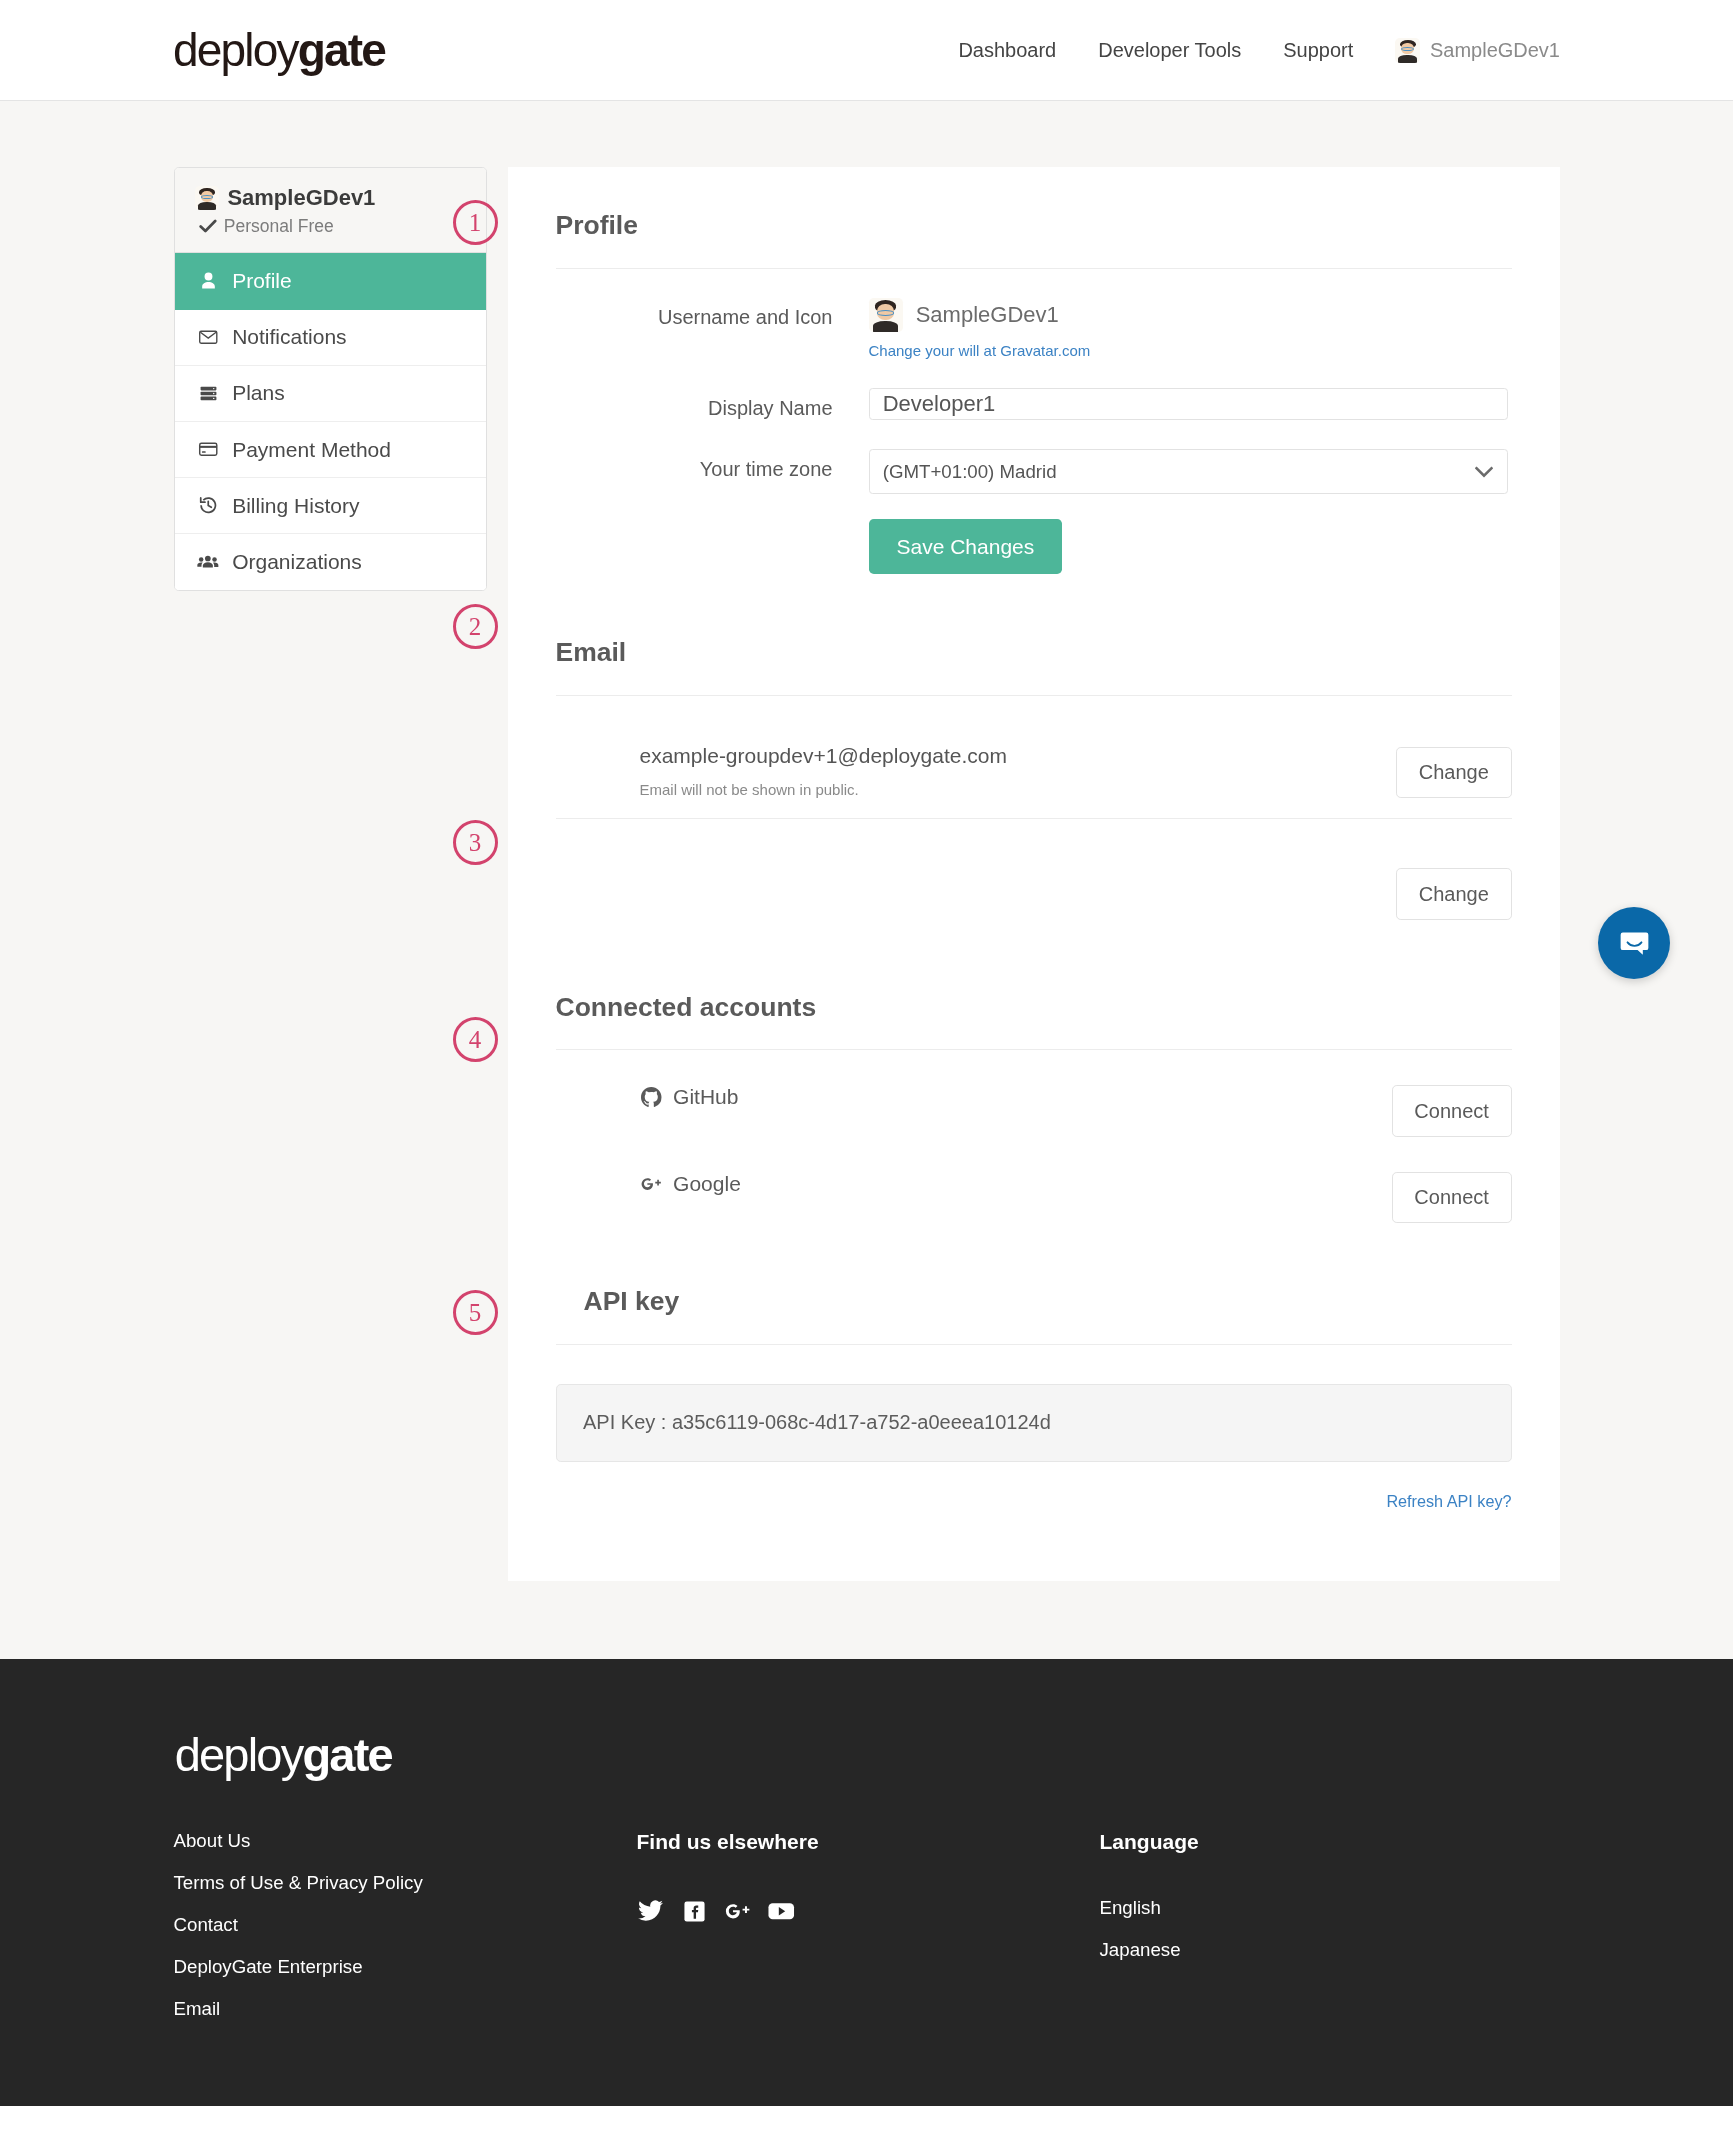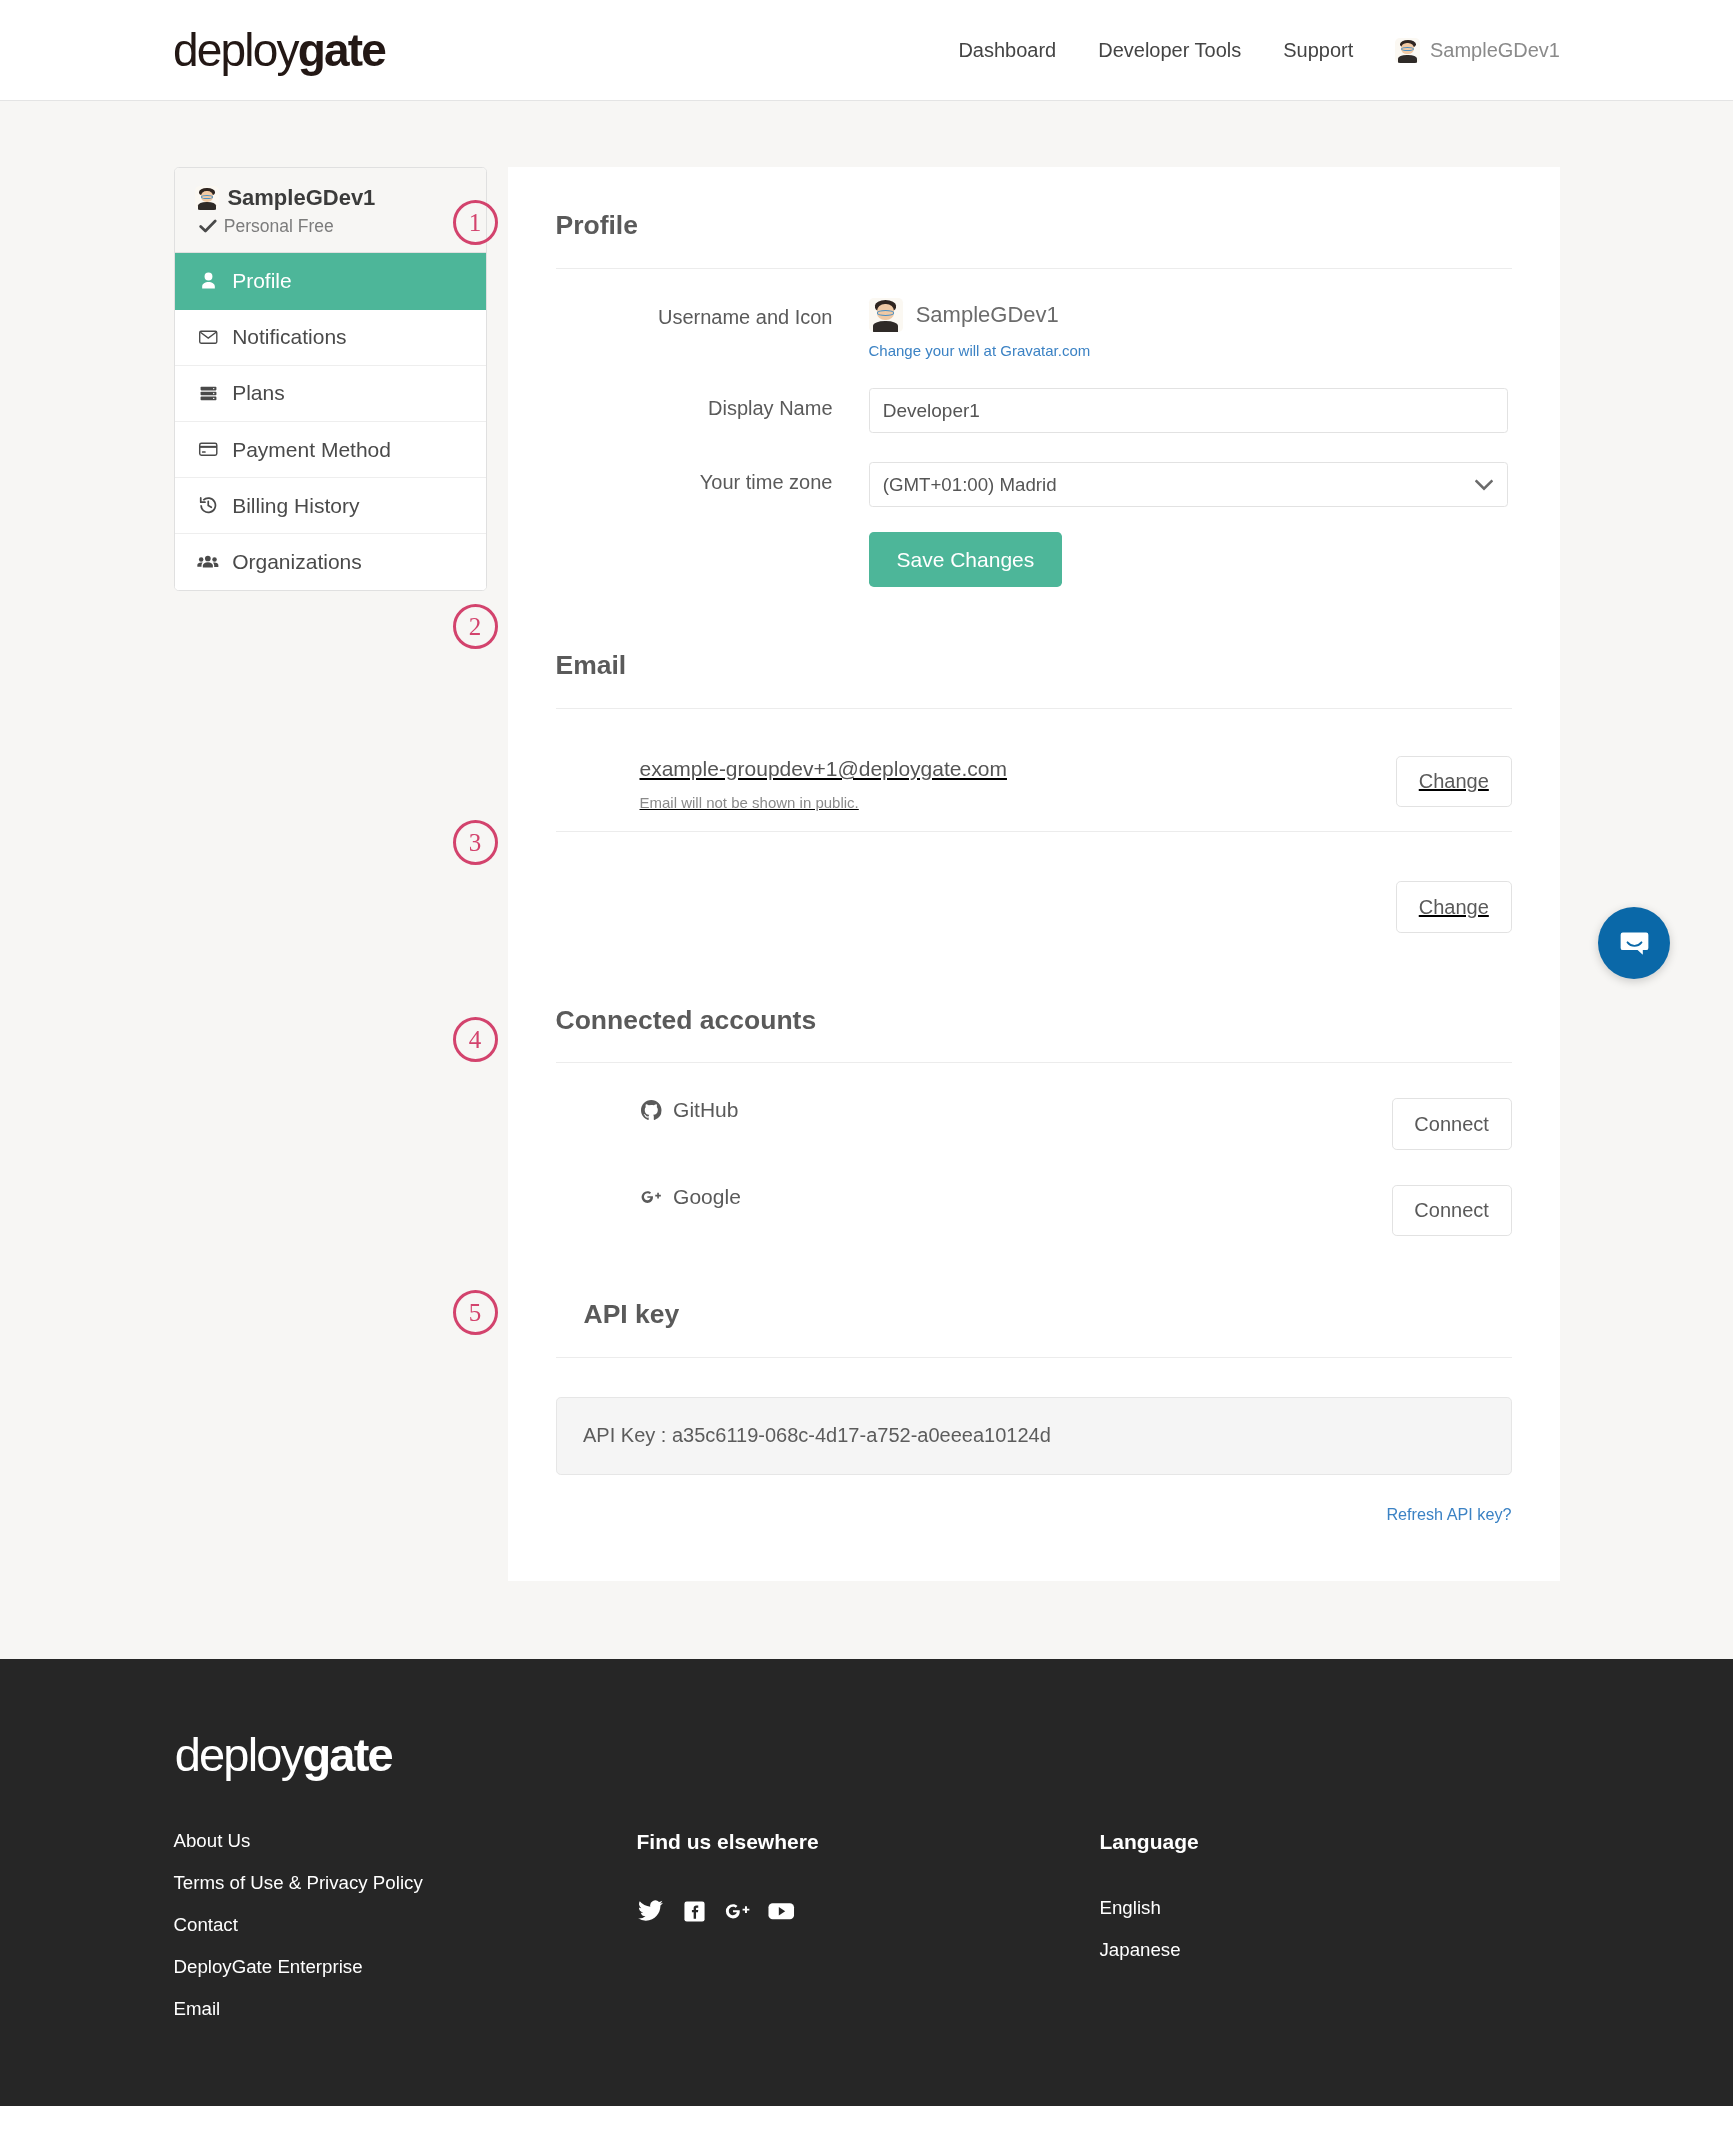--- a/index.html
+++ b/index.html
@@ -182,24 +182,24 @@
   .gravatar-link {
     display: inline-block;
     margin-top: 10.8px;
     font-size: 15px;
     color: #3b82c4;
     text-decoration: none;
   }
 
   .text-input {
     width: 639px;
-    height: 45px;
+    height: 32px;
     border: 1.2px solid #e2e2e2;
     border-radius: 3.6px;
-    font-size: 19px;
+    font-size: 22px;
     color: #555555;
     padding: 0 13.2px;
     font-family: "Liberation Sans", sans-serif;
     background: #ffffff;
     outline: none;
   }
   .select-wrap { position: relative; width: 639px; }
   .select-input {
     width: 639px;
     height: 45px;
@@ -224,24 +224,23 @@
     color: #ffffff;
     font-size: 21px;
     padding: 15.6px 28px;
     font-family: "Liberation Sans", sans-serif;
     cursor: pointer;
   }
 
   
   .value-row {
     display: flex;
-    align-items: center;
+    align-items: flex-end;
     padding-top: 43px;
     padding-left: 84px;
-    text-decoration: underline;
   }
   .value-main { flex: 1; padding-top: 4.8px; }
   .value-email { font-size: 21px; color: #555555; }
   .value-note { font-size: 15px; color: #8a8a8a; margin-top: 13.2px; }
 
   .btn-outline {
     background: #ffffff;
     border: 1.2px solid #e2e2e2;
     border-radius: 4.8px;
     font-size: 20px;

